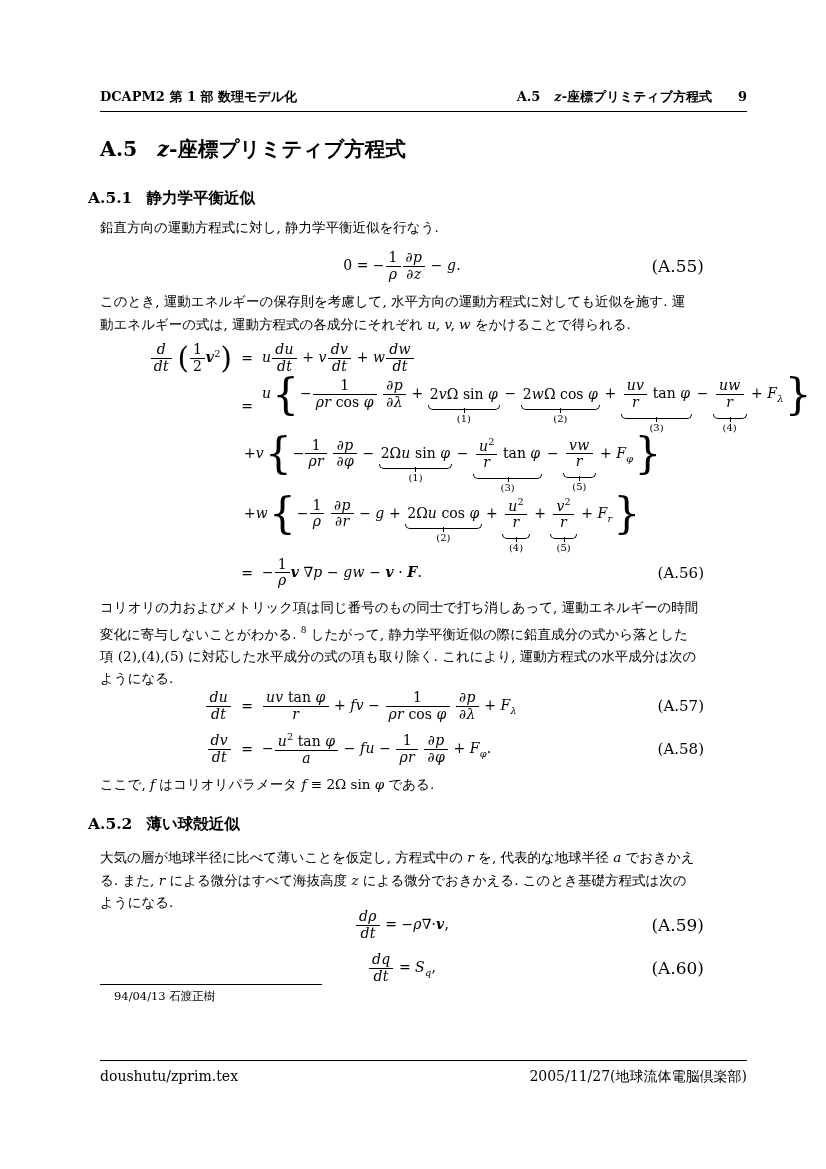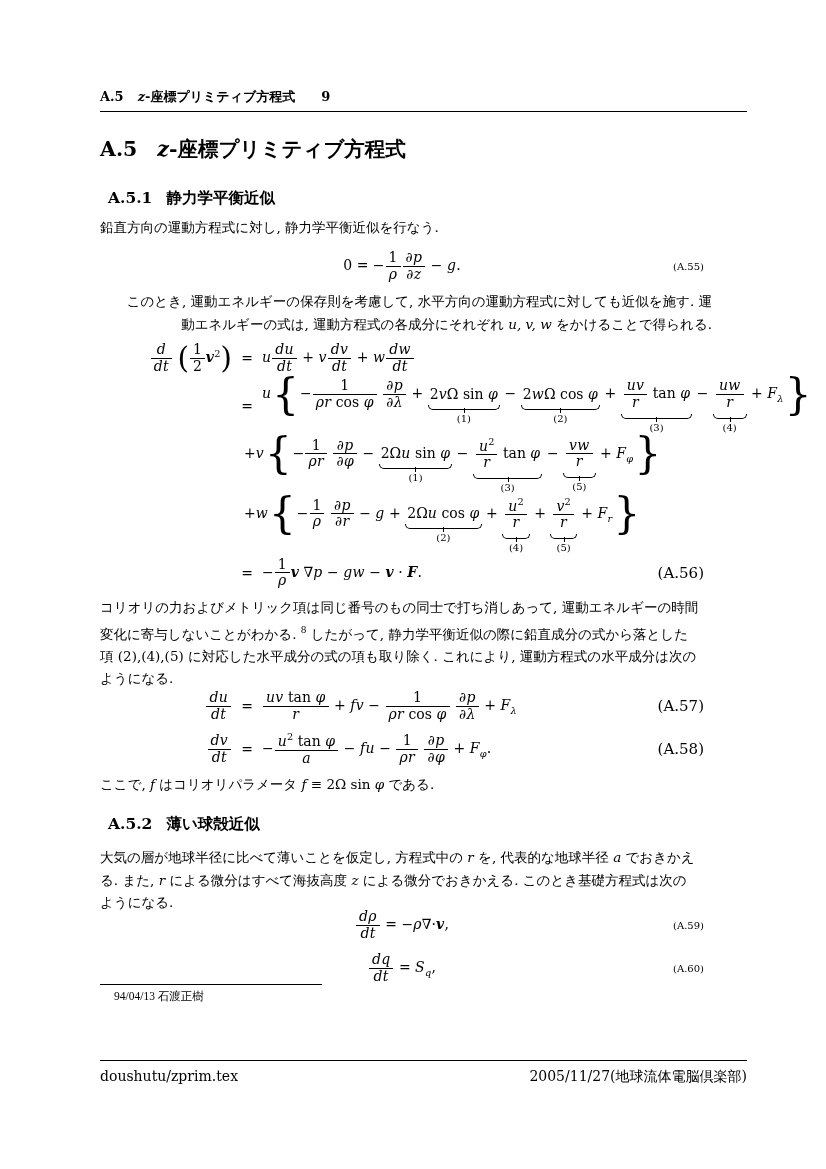--- a/index.html
+++ b/index.html
@@ -17,21 +17,21 @@
   .hdr-title i { font-family:"DejaVu Serif",serif; }
   .hdr-page { margin-left:26px; }
   .rule { border-top:1px solid #000; height:0; }
   .hdr-rule { left:100px; top:111px; width:647px; }
   .ftr-rule { left:100px; top:1060px; width:647px; }
   .ftr { left:100px; top:1068px; width:647px; display:flex; justify-content:space-between;
          font-size:14px; }
   
   .sec { left:100px; top:135px; font-size:20.5px; font-weight:bold; white-space:nowrap; }
   .sec .no { margin-right:20px; }
-  .sub { left:108px; font-size:15.5px; font-weight:bold; white-space:nowrap; }
+  .sub { left:88px; font-size:15.5px; font-weight:bold; white-space:nowrap; }
   .sub .no { margin-right:14px; }
   
   .para { left:100px; width:612px; font-size:13.5px; line-height:22.5px; }
   .para sup { font-size:9px; }
   
   .math { font-size:14px; }
   .math i { letter-spacing:0.3px; }
   .fr { display:inline-block; vertical-align:middle; text-align:center; line-height:1.12; padding:0 1px; }
   .fr .fn { display:block; padding:0 3px; }
   .fr .fd { display:block; border-top:1px solid #000; padding:0 3px; }
@@ -40,40 +40,41 @@
   .bb { font-size:300%; font-weight:normal; vertical-align:middle; line-height:0; padding:0 1px; }
   .bp { font-size:210%; font-weight:normal; vertical-align:middle; line-height:0; }
   .ub { display:inline-flex; flex-direction:column; align-items:center; vertical-align:baseline; }
   .ub .ube { white-space:nowrap; padding:0 2px; }
   .ub .ubb { align-self:stretch; height:4px; border-left:1px solid #000; border-right:1px solid #000;
              border-bottom:1px solid #000; border-radius:0 0 7px 7px; margin-top:3px; position:relative; }
   .ub .ubb::after { content:''; position:absolute; left:50%; top:3px; width:1px; height:5px; background:#000; }
   .ub .ubl { font-size:10px; margin-top:4px; line-height:1; }
   
   .diseq { left:100px; width:604px; display:flex; align-items:center; justify-content:center; }
-  .diseq .eq-n { position:absolute; right:0; font-size:10px; }
+  .diseq .eq-n { position:absolute; right:0; font-size:17px; }
   
   .eqblock { left:100px; width:604px; }
   .eqrow { display:flex; align-items:center; margin:4px 0; position:relative; white-space:nowrap; }
   .eq-lhs { width:132px; text-align:right; flex:0 0 auto; }
   .eq-rel { width:30px; text-align:center; flex:0 0 auto; }
   .eq-rhs { flex:0 0 auto; }
   .eq-ind { margin-left:144px; }
   .eqrow .eq-n { position:absolute; right:0; font-size:15px; }
   
   .fn-rule { left:100px; top:984px; width:222px; }
   .fnblock { left:100px; top:989px; width:630px; font-size:11.5px; line-height:14.5px; }
-  .fn-rev { margin-left:14px;font-family:Liberation Serif, serif; }
+  .fn-rev { margin-left:14px; }
   .fn-note { margin-top:0.5px; }
   .fn-note sup { font-size:8px; }
 </style>
 </head>
 <body>
 
 <div class="abs hdr">
+  <span class="hdr-left">DCAPM2 第 1 部 数理モデル化</span>
   <span class="hdr-no">A.5</span>
   <span class="hdr-title"><i>z</i>-座標プリミティブ方程式</span>
   <span class="hdr-page">9</span>
 </div>
 <div class="abs rule hdr-rule"></div>
 
 <div class="abs sec">
   <span class="no">A.5</span><span><i>z</i>-座標プリミティブ方程式</span>
 </div>
 
@@ -81,21 +82,21 @@
   <span class="no">A.5.1</span><span>静力学平衡近似</span>
 </div>
 
 <div class="abs para" style="top:216px;">鉛直方向の運動方程式に対し, 静力学平衡近似を行なう.</div>
 
 <div class="abs diseq math" style="top:246px;height:40px;">
   <span class="eq-c">0 = −<span class="fr"><span class="fn">1</span><span class="fd"><i>ρ</i></span></span><span class="fr"><span class="fn"><i>∂p</i></span><span class="fd"><i>∂z</i></span></span> − <i>g</i>.</span>
   <span class="eq-n">(A.55)</span>
 </div>
 
-<div class="abs para" style="top:290px;text-align:right;">このとき, 運動エネルギーの保存則を考慮して, 水平方向の運動方程式に対しても近似を施す. 運<br>動エネルギーの式は, 運動方程式の各成分にそれぞれ <i>u, v, w</i> をかけることで得られる.</div>
+<div class="abs para" style="top:290px;">このとき, 運動エネルギーの保存則を考慮して, 水平方向の運動方程式に対しても近似を施す. 運<br>動エネルギーの式は, 運動方程式の各成分にそれぞれ <i>u, v, w</i> をかけることで得られる.</div>
 
 <div class="abs eqblock math" style="top:338px;">
   <div class="eqrow">
     <span class="eq-lhs"><span class="fr"><span class="fn"><i>d</i></span><span class="fd"><i>dt</i></span></span> <span class="bp">(</span><span class="fr"><span class="fn">1</span><span class="fd">2</span></span><b><i>v</i></b><sup>2</sup><span class="bp">)</span></span>
     <span class="eq-rel">=</span>
     <span class="eq-rhs"><i>u</i><span class="fr"><span class="fn"><i>du</i></span><span class="fd"><i>dt</i></span></span> + <i>v</i><span class="fr"><span class="fn"><i>dv</i></span><span class="fd"><i>dt</i></span></span> + <i>w</i><span class="fr"><span class="fn"><i>dw</i></span><span class="fd"><i>dt</i></span></span></span>
   </div>
   <div class="eqrow">
     <span class="eq-lhs"></span>
     <span class="eq-rel">=</span>

